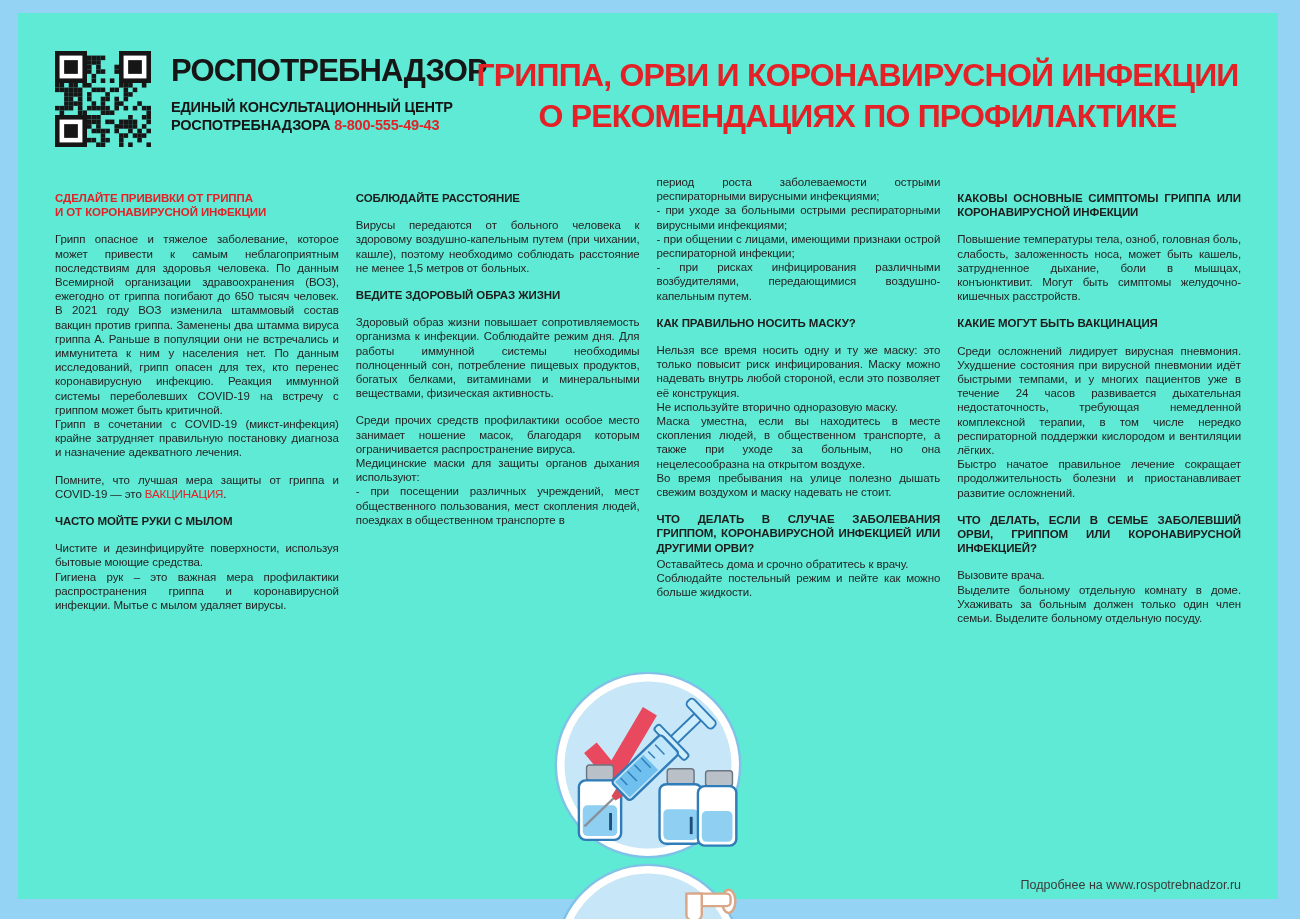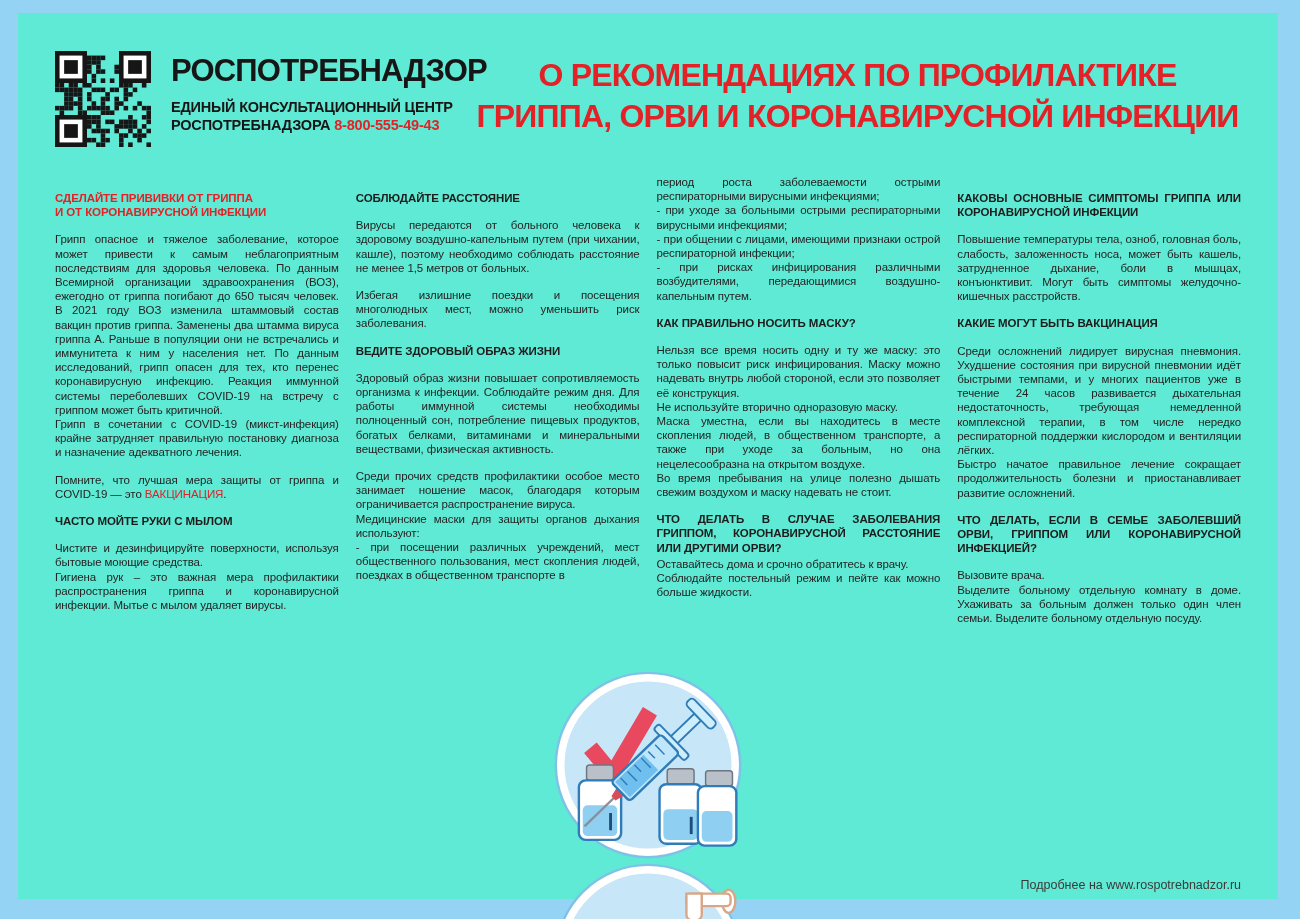--- a/index.html
+++ b/index.html
@@ -199,60 +199,59 @@
         <rect x="9.142857142857142" y="73.14285714285714" width="13.714285714285714" height="13.714285714285714"></rect>
       </svg>
     <div class="logo-text">
       <div class="logo-title">РОСПОТРЕБНАДЗОР</div>
       <div class="logo-sub">
         <div>ЕДИНЫЙ КОНСУЛЬТАЦИОННЫЙ ЦЕНТР</div>
         <div><span>РОСПОТРЕБНАДЗОРА </span><span class="red-text">8-800-555-49-43</span></div>
       </div>
     </div>
     <div class="poster-title">
+      <div>ГРИППА, ОРВИ И КОРОНАВИРУСНОЙ ИНФЕКЦИИ</div>
       <div>О РЕКОМЕНДАЦИЯХ ПО ПРОФИЛАКТИКЕ</div>
-      <div>ГРИППА, ОРВИ И КОРОНАВИРУСНОЙ ИНФЕКЦИИ</div>
     </div>
   </div>
 
   <div class="cols">
 
     <div class="col">
       <div class="hd first red">СДЕЛАЙТЕ ПРИВИВКИ ОТ ГРИППА
 И ОТ КОРОНАВИРУСНОЙ ИНФЕКЦИИ</div>
       <div class="pp">Грипп опасное и тяжелое заболевание, которое может привести к самым неблагоприятным последствиям для здоровья человека. По данным Всемирной организации здравоохранения (ВОЗ), ежегодно от гриппа погибают до 650 тысяч человек. В 2021 году ВОЗ изменила штаммовый состав вакцин против гриппа. Заменены два штамма вируса гриппа А. Раньше в популяции они не встречались и иммунитета к ним у населения нет. По данным исследований, грипп опасен для тех, кто перенес коронавирусную инфекцию. Реакция иммунной системы переболевших COVID-19 на встречу с гриппом может быть критичной.
 Грипп в сочетании с COVID-19 (микст-инфекция) крайне затрудняет правильную постановку диагноза и назначение адекватного лечения.</div>
       <div class="pp"><span>Помните, что лучшая мера защиты от гриппа и COVID-19 — это </span><span class="red-text">ВАКЦИНАЦИЯ</span><span>.</span></div>
       <div class="hd">ЧАСТО МОЙТЕ РУКИ С МЫЛОМ</div>
       <div class="pp">Чистите и дезинфицируйте поверхности, используя бытовые моющие средства.
 Гигиена рук – это важная мера профилактики распространения гриппа и коронавирусной инфекции. Мытье с мылом удаляет вирусы.</div>
     </div>
 
     <div class="col">
       <div class="hd first">СОБЛЮДАЙТЕ РАССТОЯНИЕ</div>
       <div class="pp">Вирусы передаются от больного человека к здоровому воздушно-капельным путем (при чихании, кашле), поэтому необходимо соблюдать расстояние не менее 1,5 метров от больных.</div>
-      <div class="pp">Избегая излишние поездки и посещения многолюдных мест, можно уменьшить риск заболевания.</div>
       <div class="hd">ВЕДИТЕ ЗДОРОВЫЙ ОБРАЗ ЖИЗНИ</div>
       <div class="pp">Здоровый образ жизни повышает сопротивляемость организма к инфекции. Соблюдайте режим дня. Для работы иммунной системы необходимы полноценный сон, потребление пищевых продуктов, богатых белками, витаминами и минеральными веществами, физическая активность.</div>
       <div class="pp">Среди прочих средств профилактики особое место занимает ношение масок, благодаря которым ограничивается распространение вируса.
 Медицинские маски для защиты органов дыхания используют:
 - при посещении различных учреждений, мест общественного пользования, мест скопления людей, поездках в общественном транспорте в</div>
     </div>
 
     <div class="col">
       <div class="pp">период роста заболеваемости острыми респираторными вирусными инфекциями;
 - при уходе за больными острыми респираторными вирусными инфекциями;
 - при общении с лицами, имеющими признаки острой респираторной инфекции;
 - при рисках инфицирования различными возбудителями, передающимися воздушно-капельным путем.</div>
       <div class="hd">КАК ПРАВИЛЬНО НОСИТЬ МАСКУ?</div>
       <div class="pp">Нельзя все время носить одну и ту же маску: это только повысит риск инфицирования. Маску можно надевать внутрь любой стороной, если это позволяет её конструкция.
 Не используйте вторично одноразовую маску.
 Маска уместна, если вы находитесь в месте скопления людей, в общественном транспорте, а также при уходе за больным, но она нецелесообразна на открытом воздухе.
 Во время пребывания на улице полезно дышать свежим воздухом и маску надевать не стоит.</div>
-      <div class="hd mb0">ЧТО ДЕЛАТЬ В СЛУЧАЕ ЗАБОЛЕВАНИЯ ГРИППОМ, КОРОНАВИРУСНОЙ РАССТОЯНИЕ ИЛИ ДРУГИМИ ОРВИ?</div>
+      <div class="hd mb0">ЧТО ДЕЛАТЬ В СЛУЧАЕ ЗАБОЛЕВАНИЯ ГРИППОМ, КОРОНАВИРУСНОЙ ИНФЕКЦИЕЙ ИЛИ ДРУГИМИ ОРВИ?</div>
       <div class="pp">Оставайтесь дома и срочно обратитесь к врачу.
 Соблюдайте постельный режим и пейте как можно больше жидкости.</div>
     </div>
 
     <div class="col">
       <div class="hd first">КАКОВЫ ОСНОВНЫЕ СИМПТОМЫ ГРИППА ИЛИ КОРОНАВИРУСНОЙ ИНФЕКЦИИ</div>
       <div class="pp">Повышение температуры тела, озноб, головная боль, слабость, заложенность носа, может быть кашель, затрудненное дыхание, боли в мышцах, конъюнктивит. Могут быть симптомы желудочно-кишечных расстройств.</div>
       <div class="hd">КАКИЕ МОГУТ БЫТЬ ВАКЦИНАЦИЯ</div>
       <div class="pp">Среди осложнений лидирует вирусная пневмония. Ухудшение состояния при вирусной пневмонии идёт быстрыми темпами, и у многих пациентов уже в течение 24 часов развивается дыхательная недостаточность, требующая немедленной комплексной терапии, в том числе нередко респираторной поддержки кислородом и вентиляции лёгких.
 Быстро начатое правильное лечение сокращает продолжительность болезни и приостанавливает развитие осложнений.</div>

